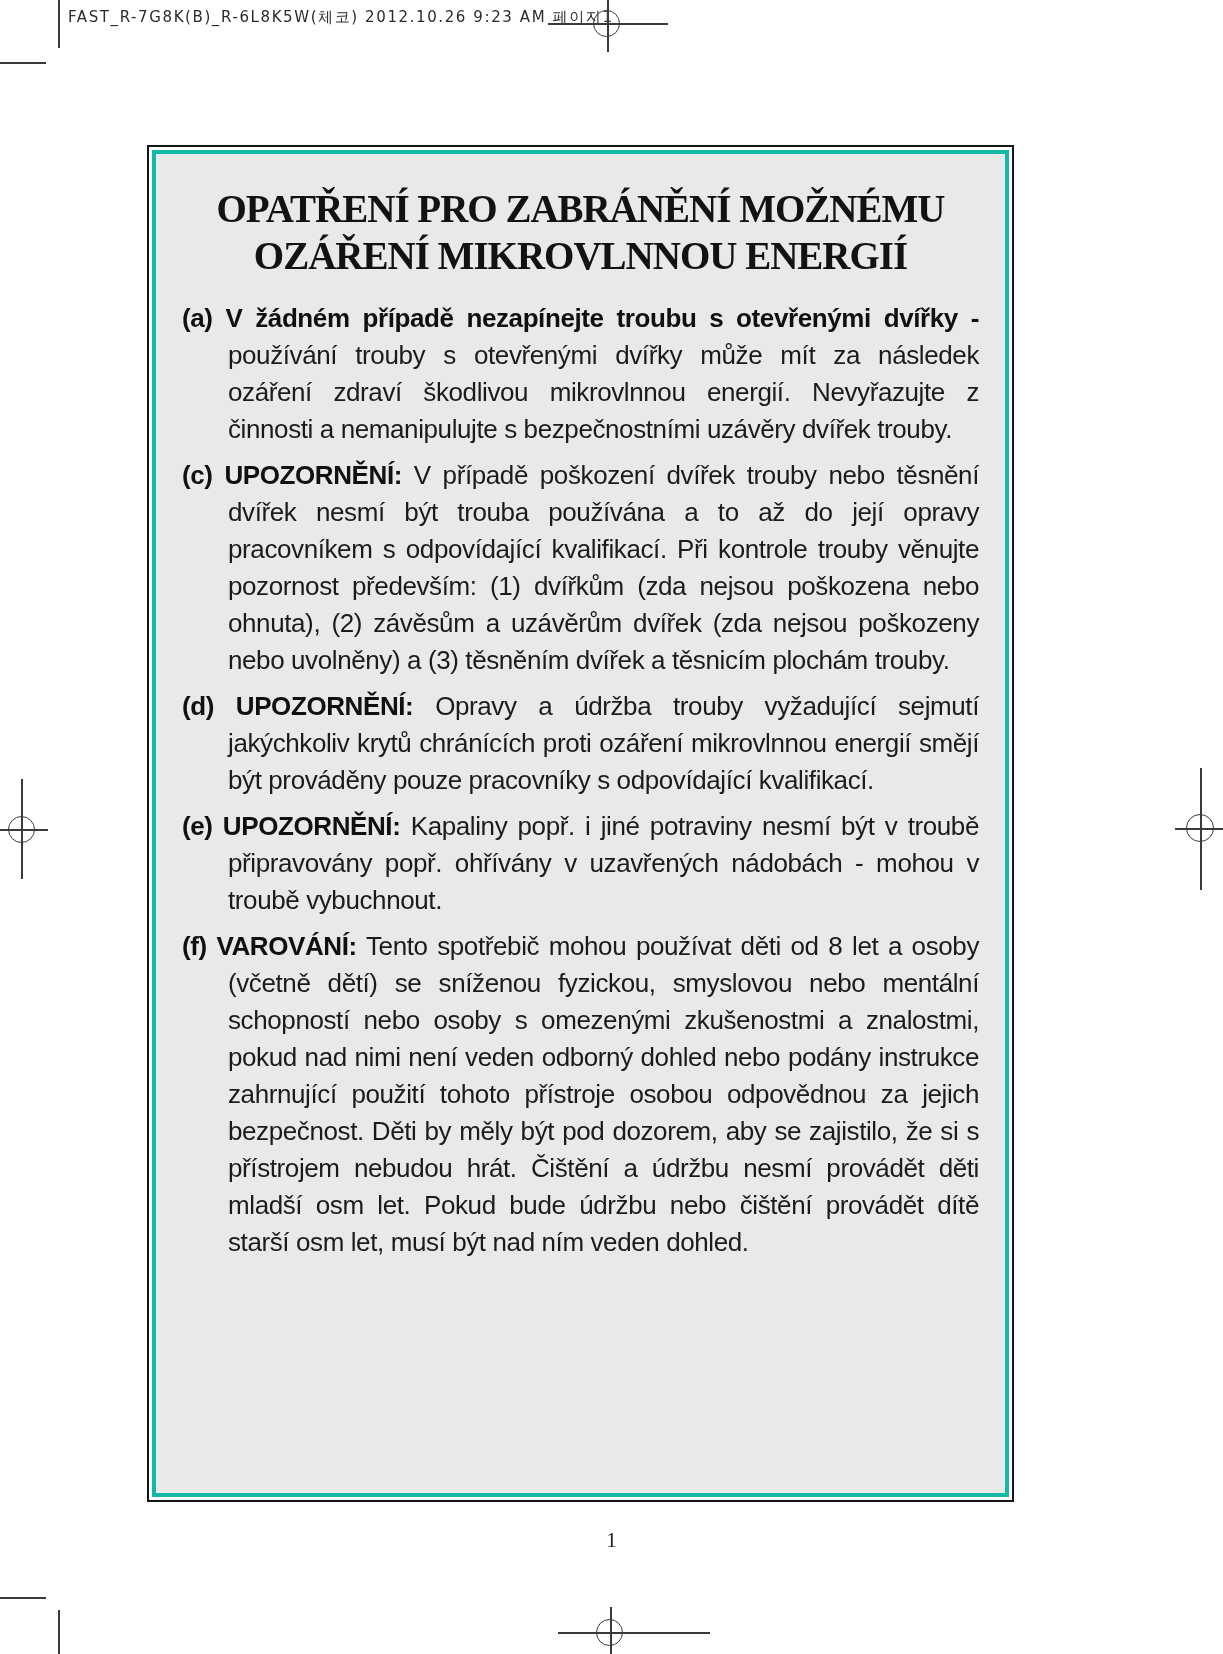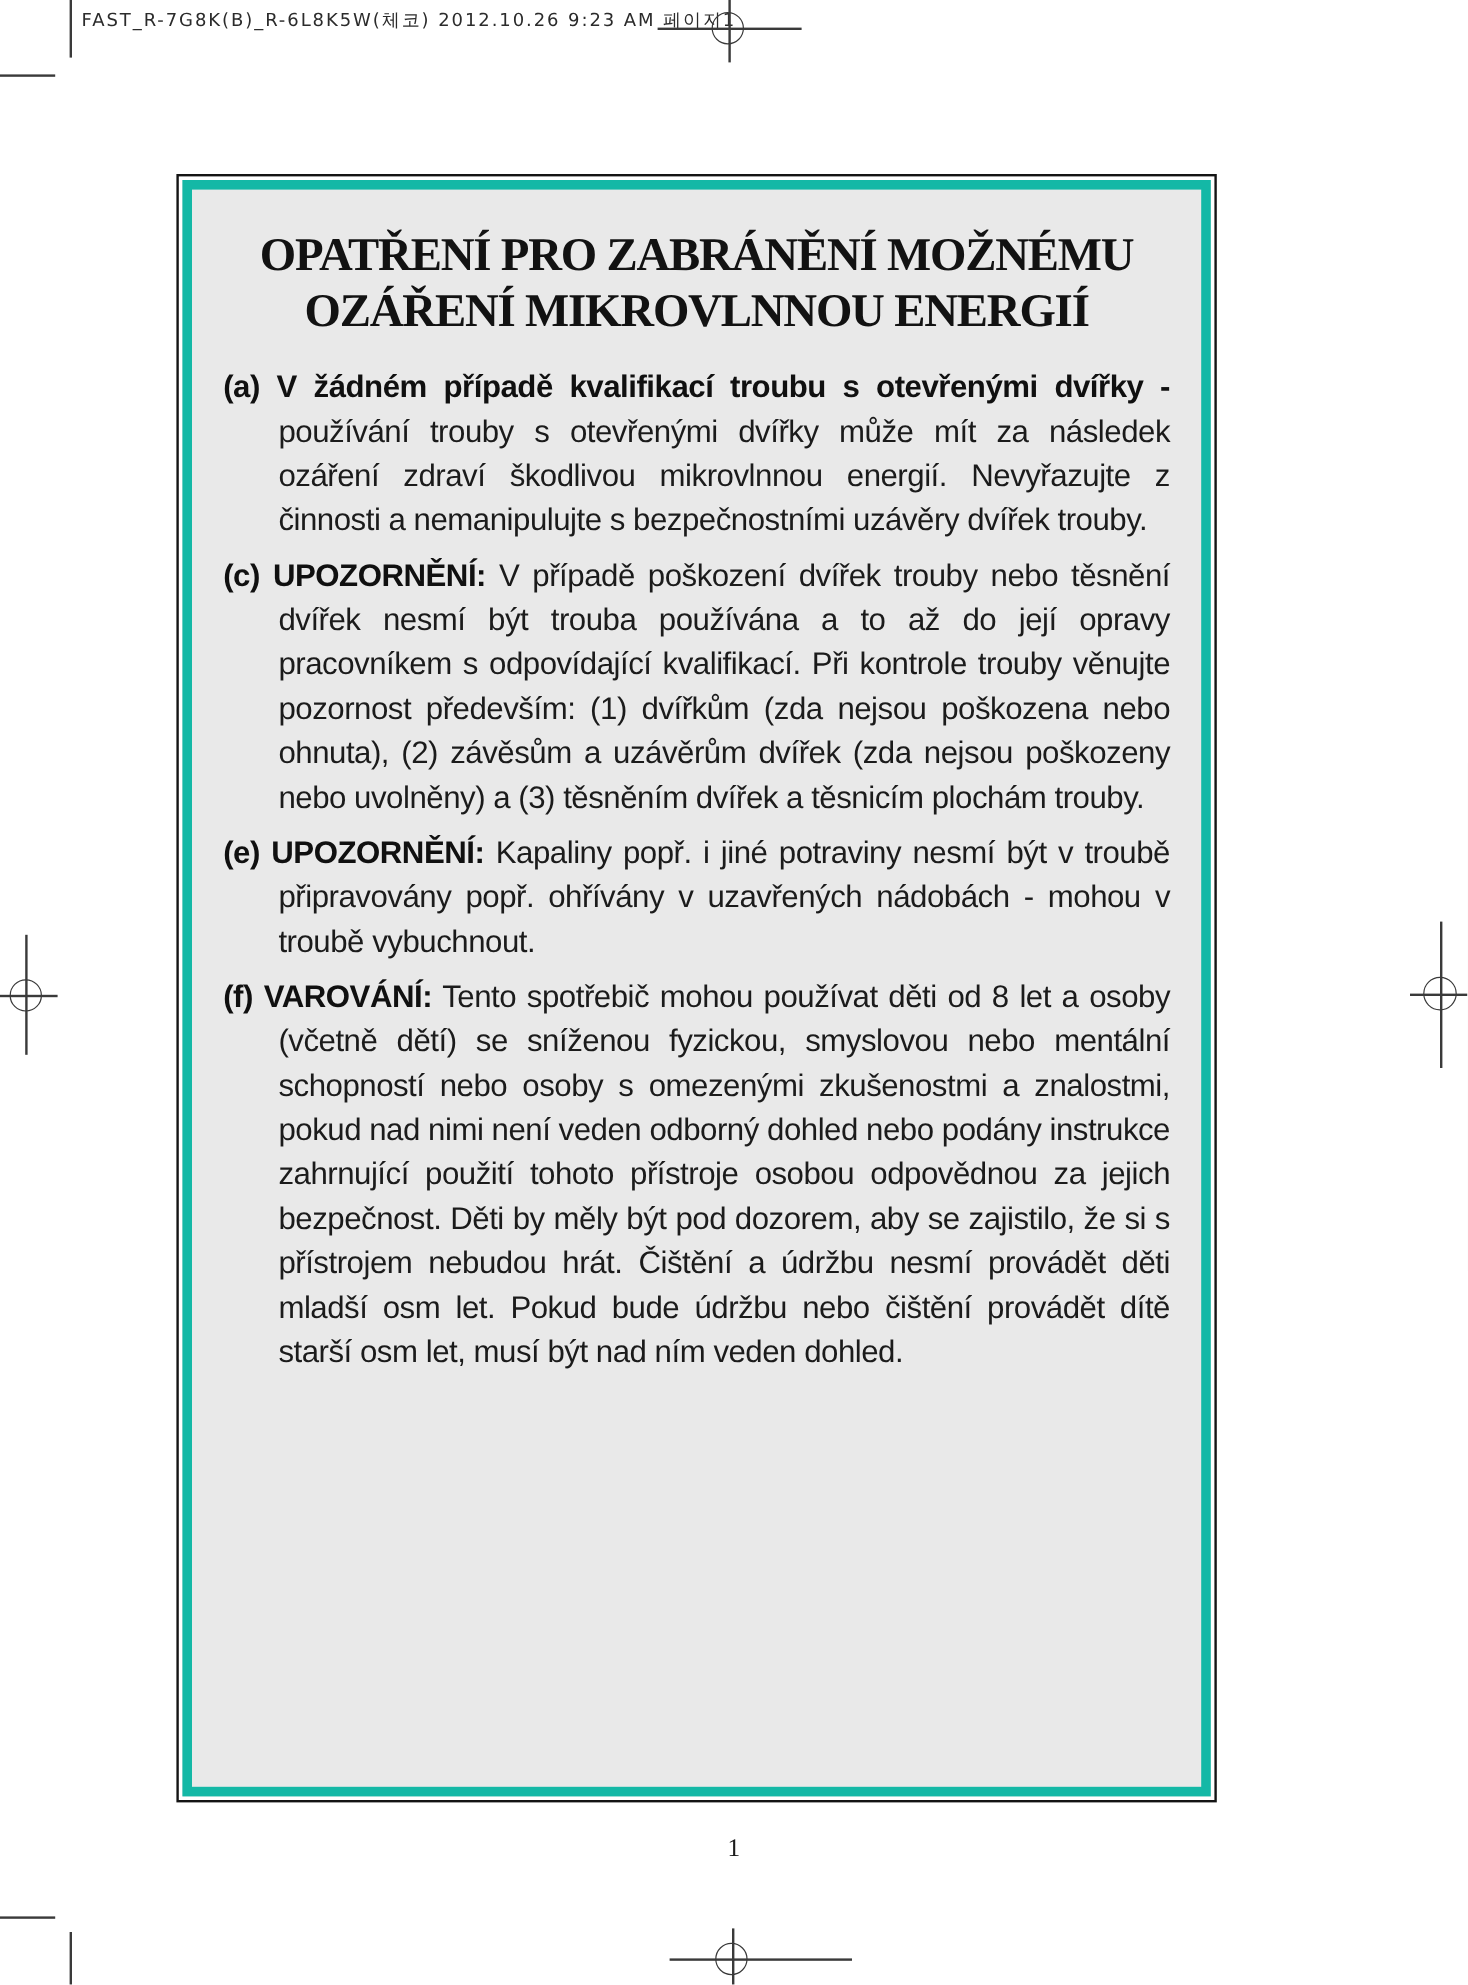--- a/index.html
+++ b/index.html
@@ -50,21 +50,21 @@
 
   
   .notice-box {
     position:absolute; left:147px; top:145px;
     width:867px; height:1357px;
     border:2px solid #141414;
     background:#ffffff;
   }
   .notice-box-inner {
     position:absolute; left:3px; top:3px; right:3px; bottom:3px;
-    border:8px solid #14b8a6;
+    border:4px solid #14b8a6;
     background:#e9e9e9;
     padding:26px 26px 17px 26px;
   }
   .notice-title {
     font-family:"Liberation Serif", serif;
     font-weight:bold;
     font-size:39px; line-height:1.2;
     letter-spacing:-1px;
     text-align:center;
     color:#121212;
@@ -114,25 +114,26 @@
 
   <div class="mark reg-right-h"></div>
   <div class="mark reg-right-v"></div>
   <div class="reg-circle reg-right-c"></div>
 
   <div class="notice-box">
     <div class="notice-box-inner">
 
       <div class="notice-title">OPATŘENÍ PRO ZABRÁNĚNÍ MOŽNÉMU OZÁŘENÍ MIKROVLNNOU ENERGIÍ</div>
 
-      <p class="notice-paragraph"><b>(a)</b> <b>V žádném případě kvalifikací troubu s otevřenými dvířky -</b> <span>používání trouby s otevřenými dvířky může mít za následek ozáření zdraví škodlivou mikrovlnnou energií. Nevyřazujte z činnosti a nemanipulujte s bezpečnostními uzávěry dvířek trouby.</span></p>
+      <p class="notice-paragraph"><b>(a)</b> <b>V žádném případě nezapínejte troubu s otevřenými dvířky -</b> <span>používání trouby s otevřenými dvířky může mít za následek ozáření zdraví škodlivou mikrovlnnou energií. Nevyřazujte z činnosti a nemanipulujte s bezpečnostními uzávěry dvířek trouby.</span></p>
 
 
       <p class="notice-paragraph"><b>(c)</b> <b>UPOZORNĚNÍ:</b> <span>V případě poškození dvířek trouby nebo těsnění dvířek nesmí být trouba používána a to až do její opravy pracovníkem s odpovídající kvalifikací. Při kontrole trouby věnujte pozornost především: (1) dvířkům (zda nejsou poškozena nebo ohnuta), (2) závěsům a uzávěrům dvířek (zda nejsou poškozeny nebo uvolněny) a (3) těsněním dvířek a těsnicím plochám trouby.</span></p>
 
+      <p class="notice-paragraph"><b>(d)</b> <b>UPOZORNĚNÍ:</b> <span>Opravy a údržba trouby vyžadující sejmutí jakýchkoliv krytů chránících proti ozáření mikrovlnnou energií smějí být prováděny pouze pracovníky s odpovídající kvalifikací.</span></p>
 
       <p class="notice-paragraph"><b>(e)</b> <b>UPOZORNĚNÍ:</b> <span>Kapaliny popř. i jiné potraviny nesmí být v troubě připravovány popř. ohřívány v uzavřených nádobách - mohou v troubě vybuchnout.</span></p>
 
       <p class="notice-paragraph"><b>(f)</b> <b>VAROVÁNÍ:</b> <span>Tento spotřebič mohou používat děti od 8 let a osoby (včetně dětí) se sníženou fyzickou, smyslovou nebo mentální schopností nebo osoby s omezenými zkušenostmi a znalostmi, pokud nad nimi není veden odborný dohled nebo podány instrukce zahrnující použití tohoto přístroje osobou odpovědnou za jejich bezpečnost. Děti by měly být pod dozorem, aby se zajistilo, že si s přístrojem nebudou hrát. Čištění a údržbu nesmí provádět děti mladší osm let. Pokud bude údržbu nebo čištění provádět dítě starší osm let, musí být nad ním veden dohled.</span></p>
 
     </div>
   </div>
 
   <div class="page-number">1</div>
 

